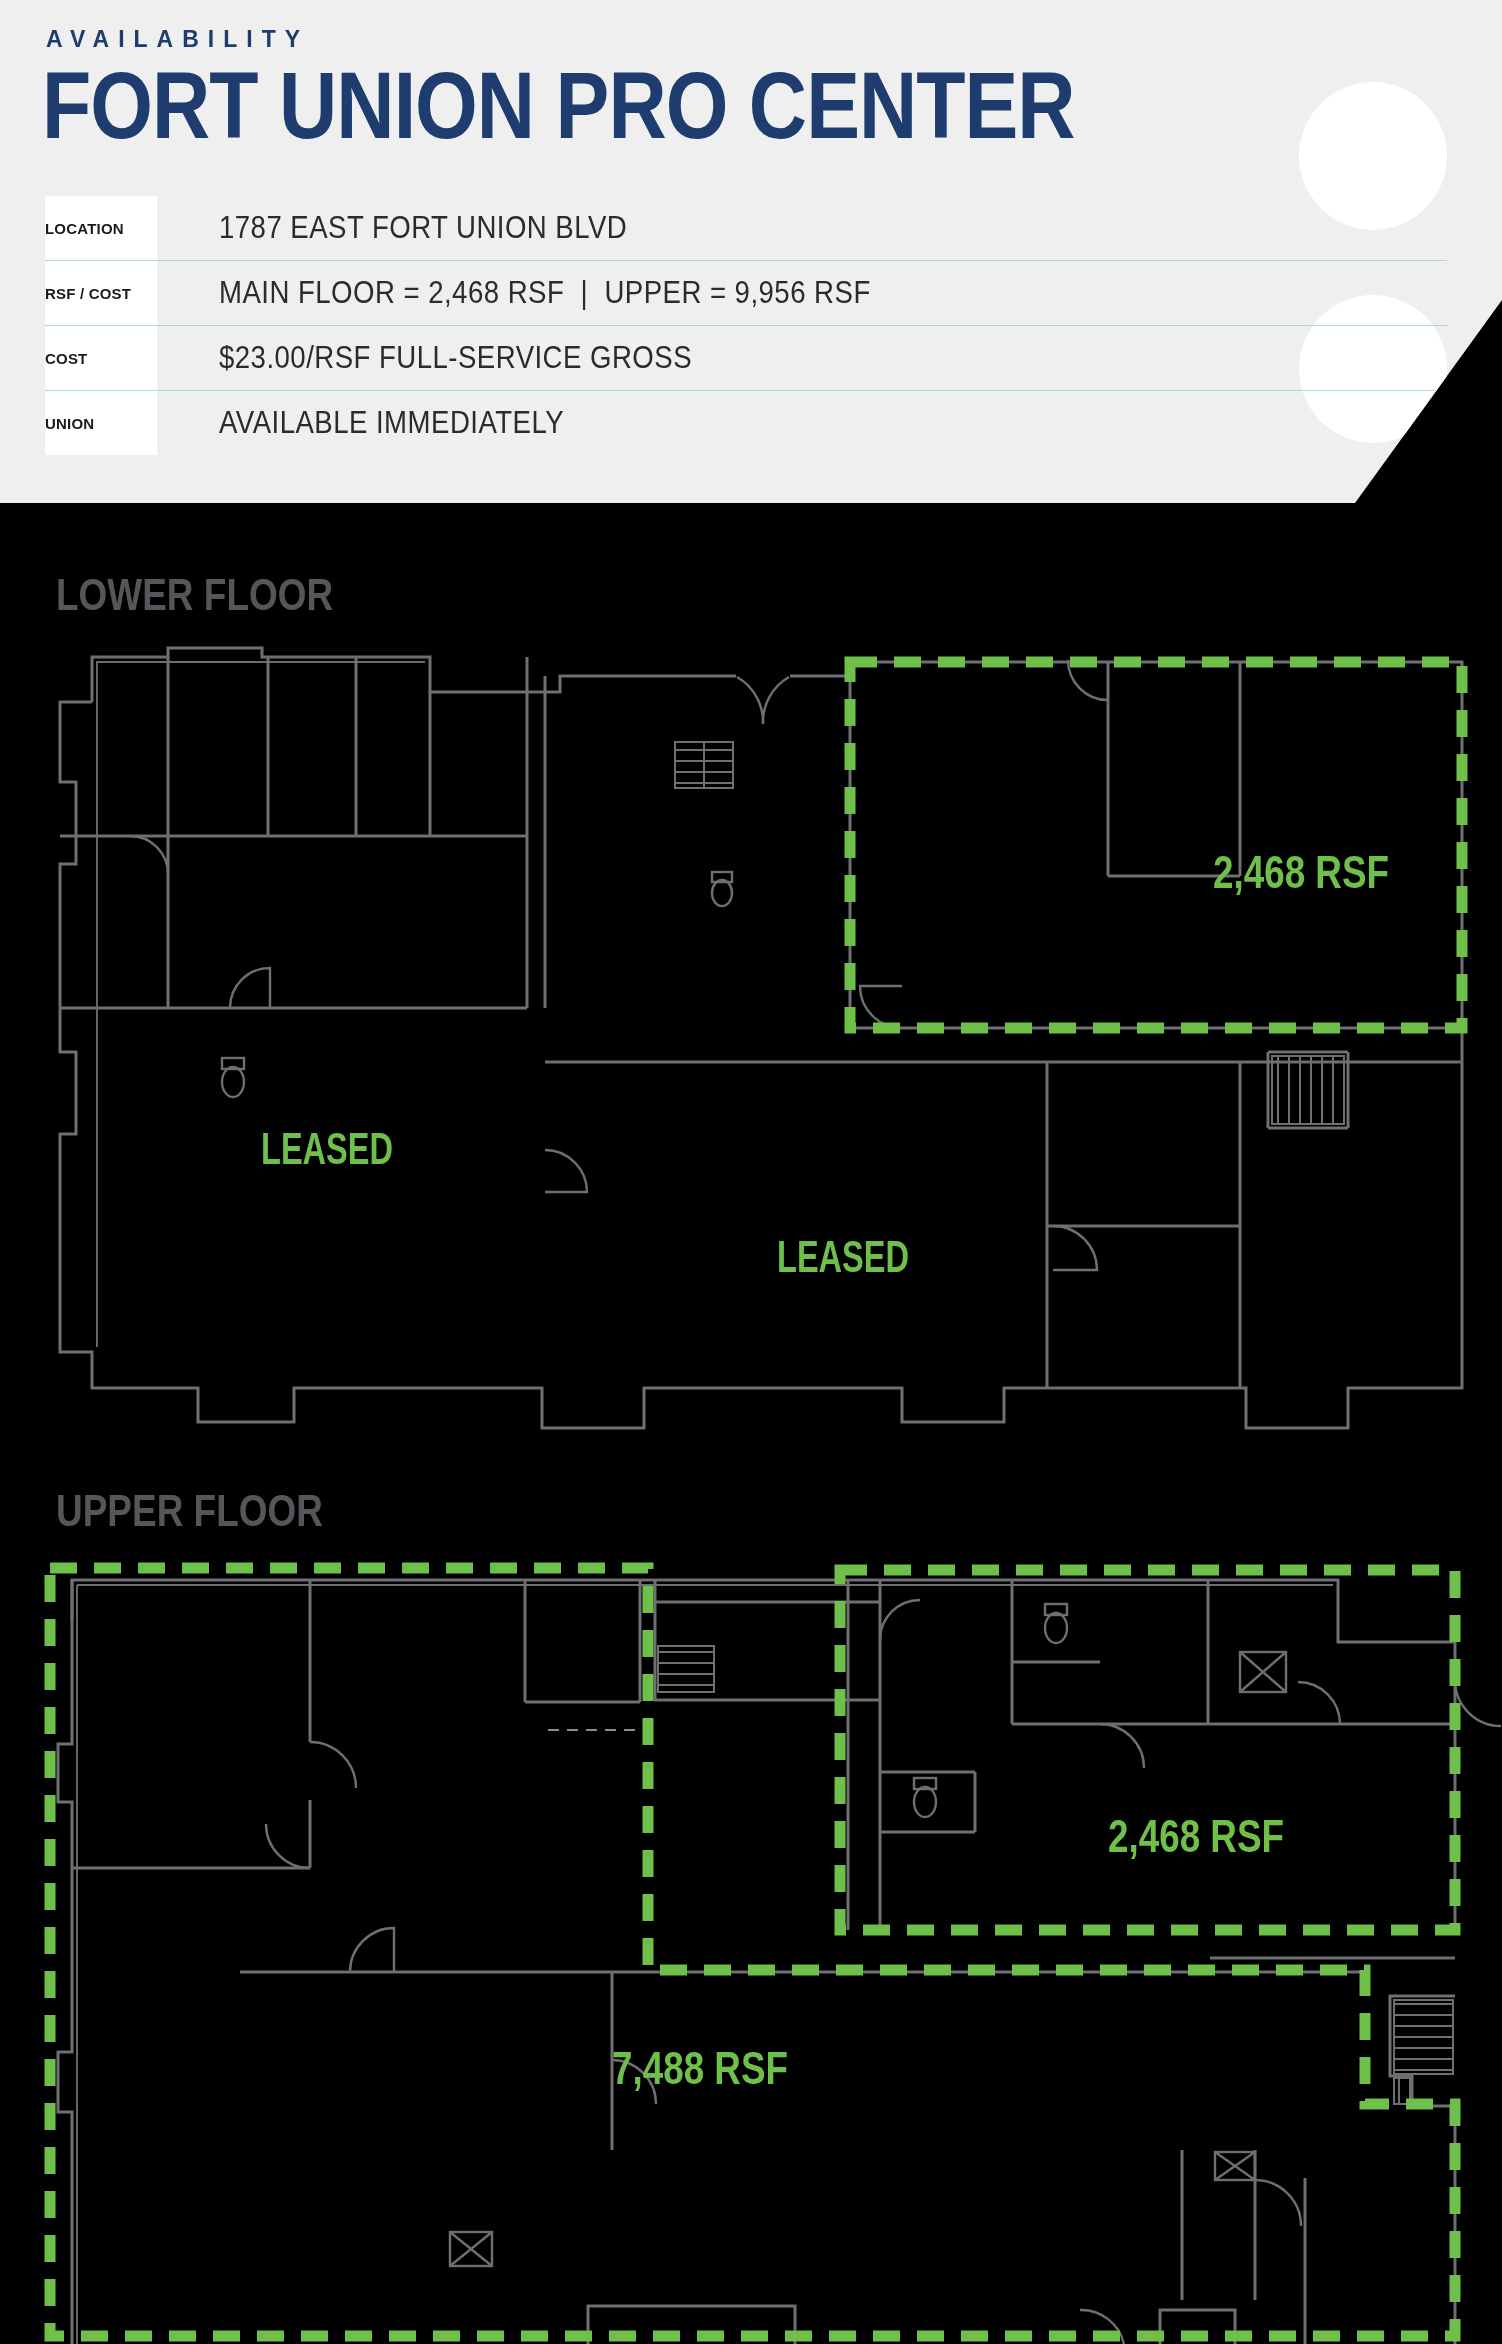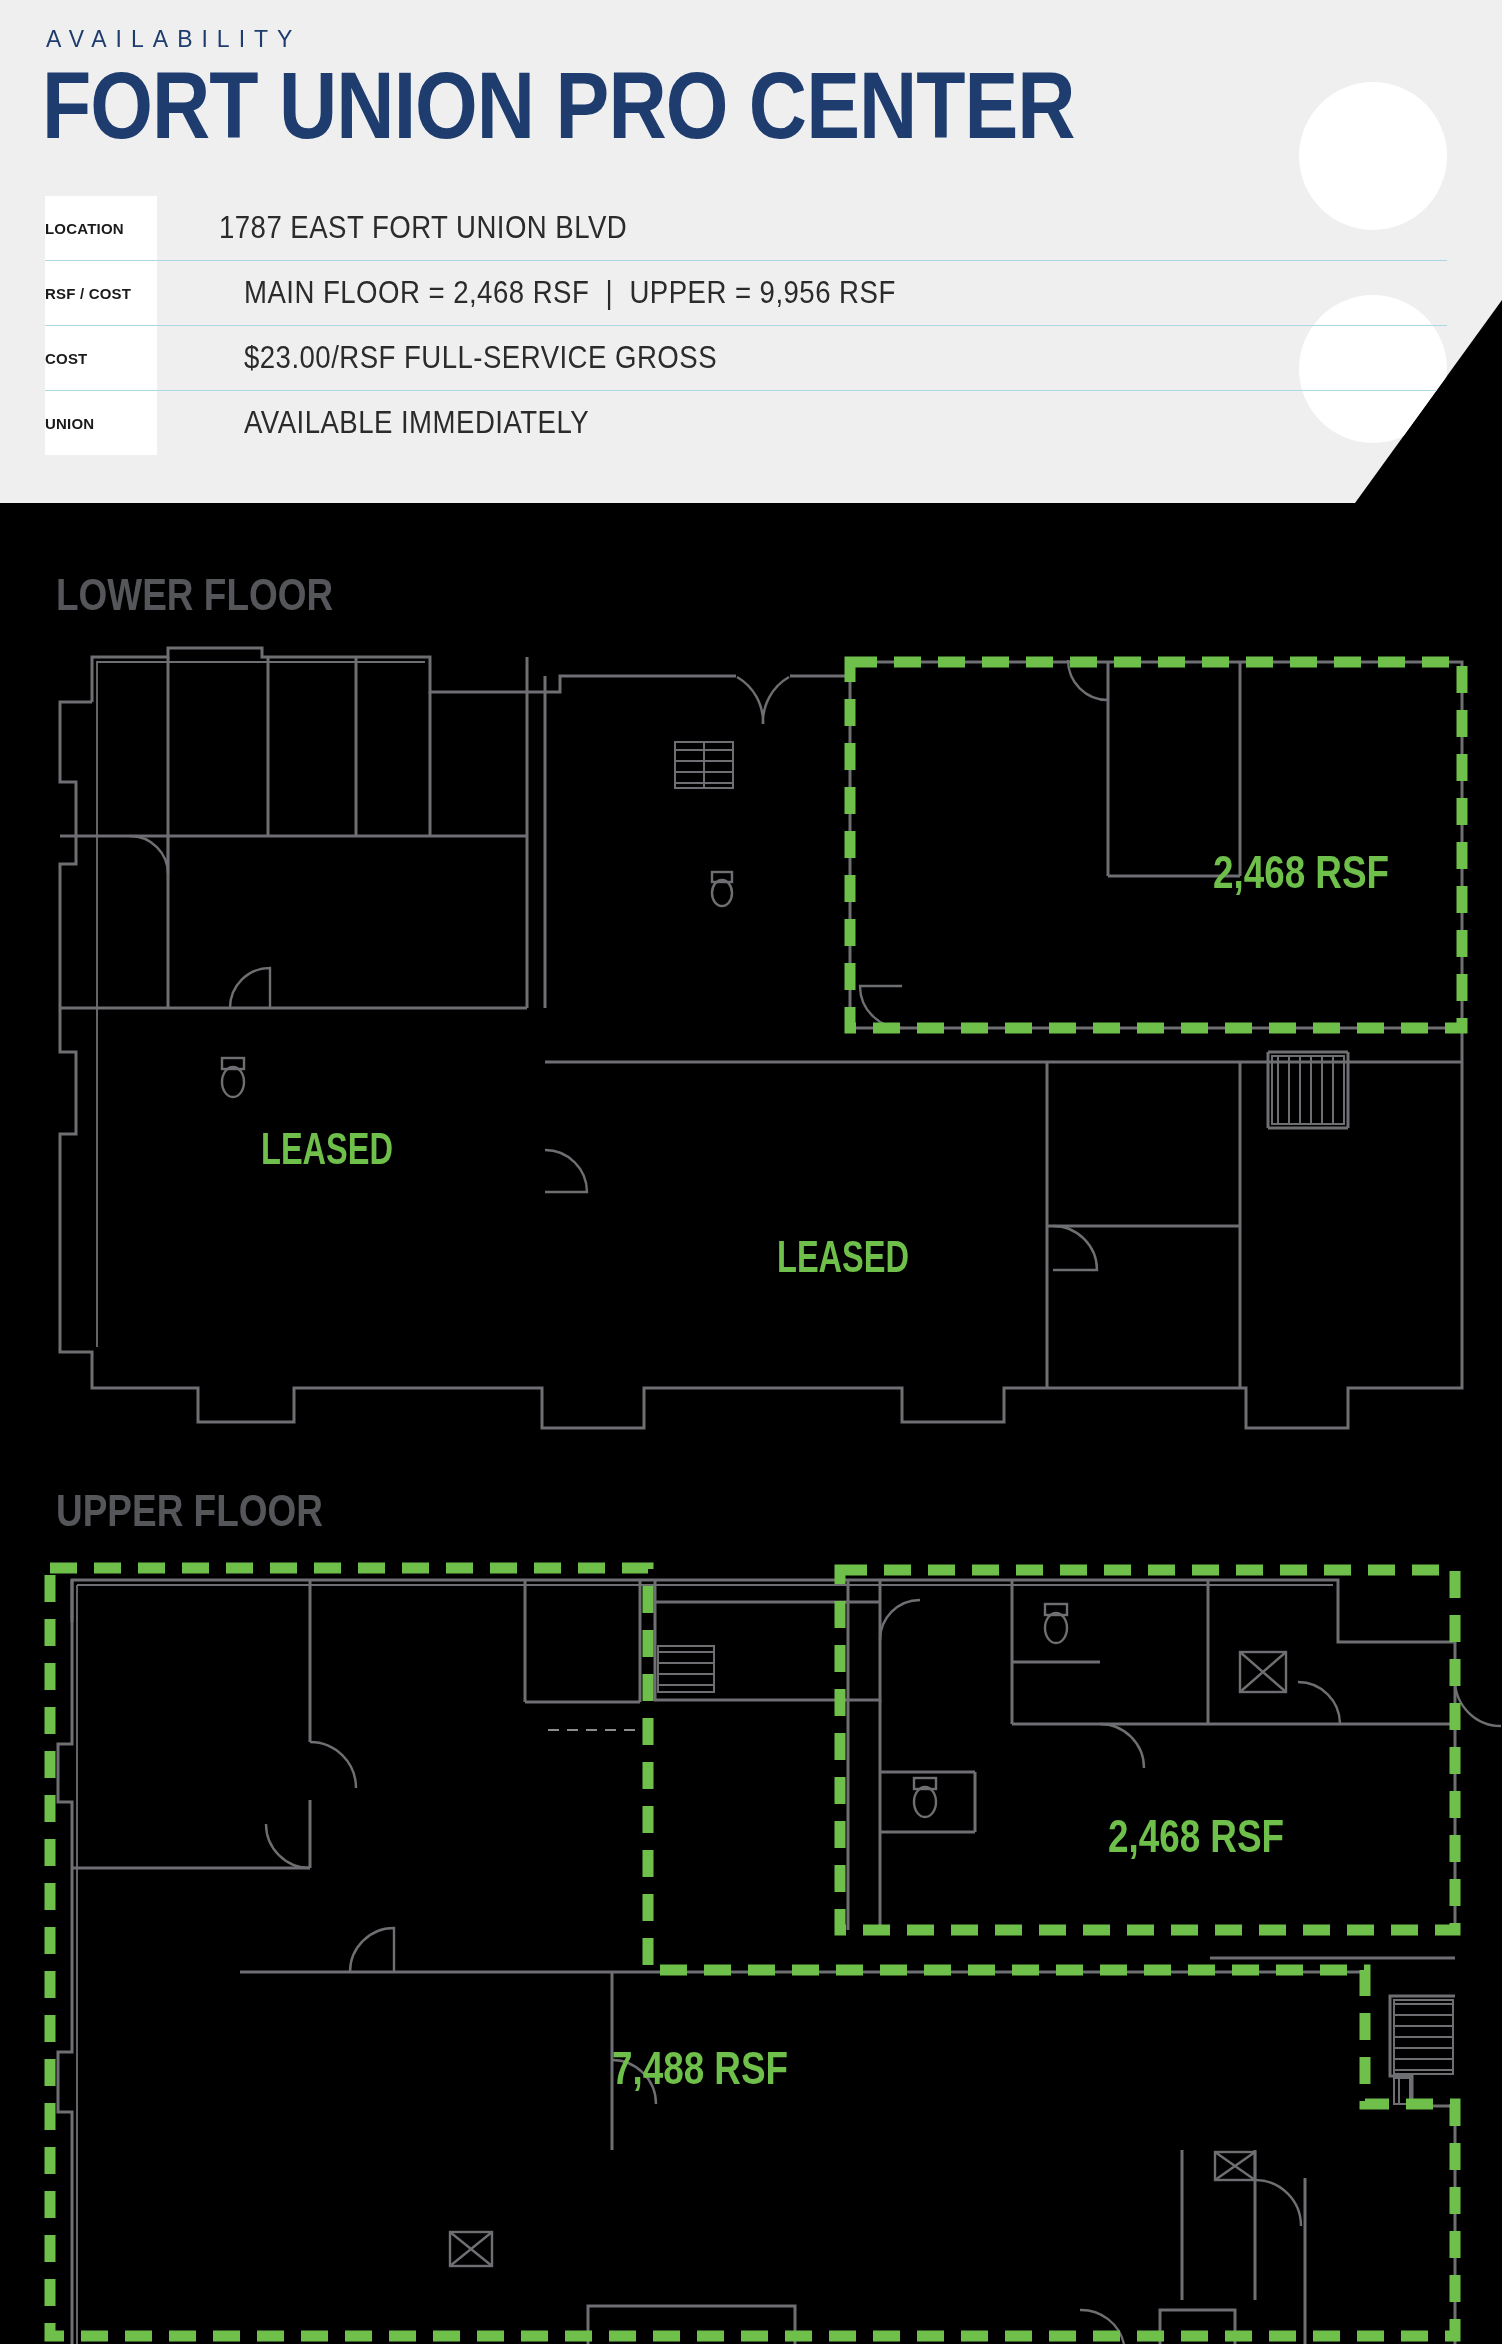--- a/index.html
+++ b/index.html
@@ -11,30 +11,30 @@
   #header {
     position:absolute; left:0; top:0; width:1502px; height:503px;
     background:#efeff0;
     clip-path:polygon(0 0, 1502px 0, 1502px 300px, 1355px 503px, 0 503px);
   }
   .circle { position:absolute; width:148px; height:148px; border-radius:50%; background:#ffffff; }
   #circle-1 { left:1299px; top:82px; }
   #circle-2 { left:1299px; top:295px; }
   #eyebrow {
     position:absolute; left:46px; top:26px; color:#1e3c6e;
-    font-size:23px; font-weight:400; letter-spacing:9px;
+    font-size:23px; font-weight:700; letter-spacing:9px;
   }
   #title {
     position:absolute; left:42px; top:52px; color:#1e3c6e;
     font-size:84px; font-weight:800; letter-spacing:-1px; white-space:nowrap;
     transform:scale(0.96,1.12); transform-origin:left top;
   }
   #info-table { position:absolute; left:45px; top:196px; width:1402px; }
   .info-row { position:relative; height:64px; display:flex; align-items:center; }
-  .info-row + .info-row { border-top:1.5px solid #a9d8e2;gap:25px; }
+  .info-row + .info-row { border-top:1.5px solid #a9d8e2; }
   .info-label {
     width:112px; align-self:stretch; background:#ffffff; display:flex; align-items:center;
     padding-left:0; font-size:15px; font-weight:700; color:#1a1a1a; letter-spacing:0.2px;
   }
   .info-value {
     margin-left:62px; font-size:30px; font-weight:400; color:#2b2b2c;
     letter-spacing:0.5px; white-space:pre;
     transform:scale(0.92,1.05); transform-origin:left center;
   }
   

